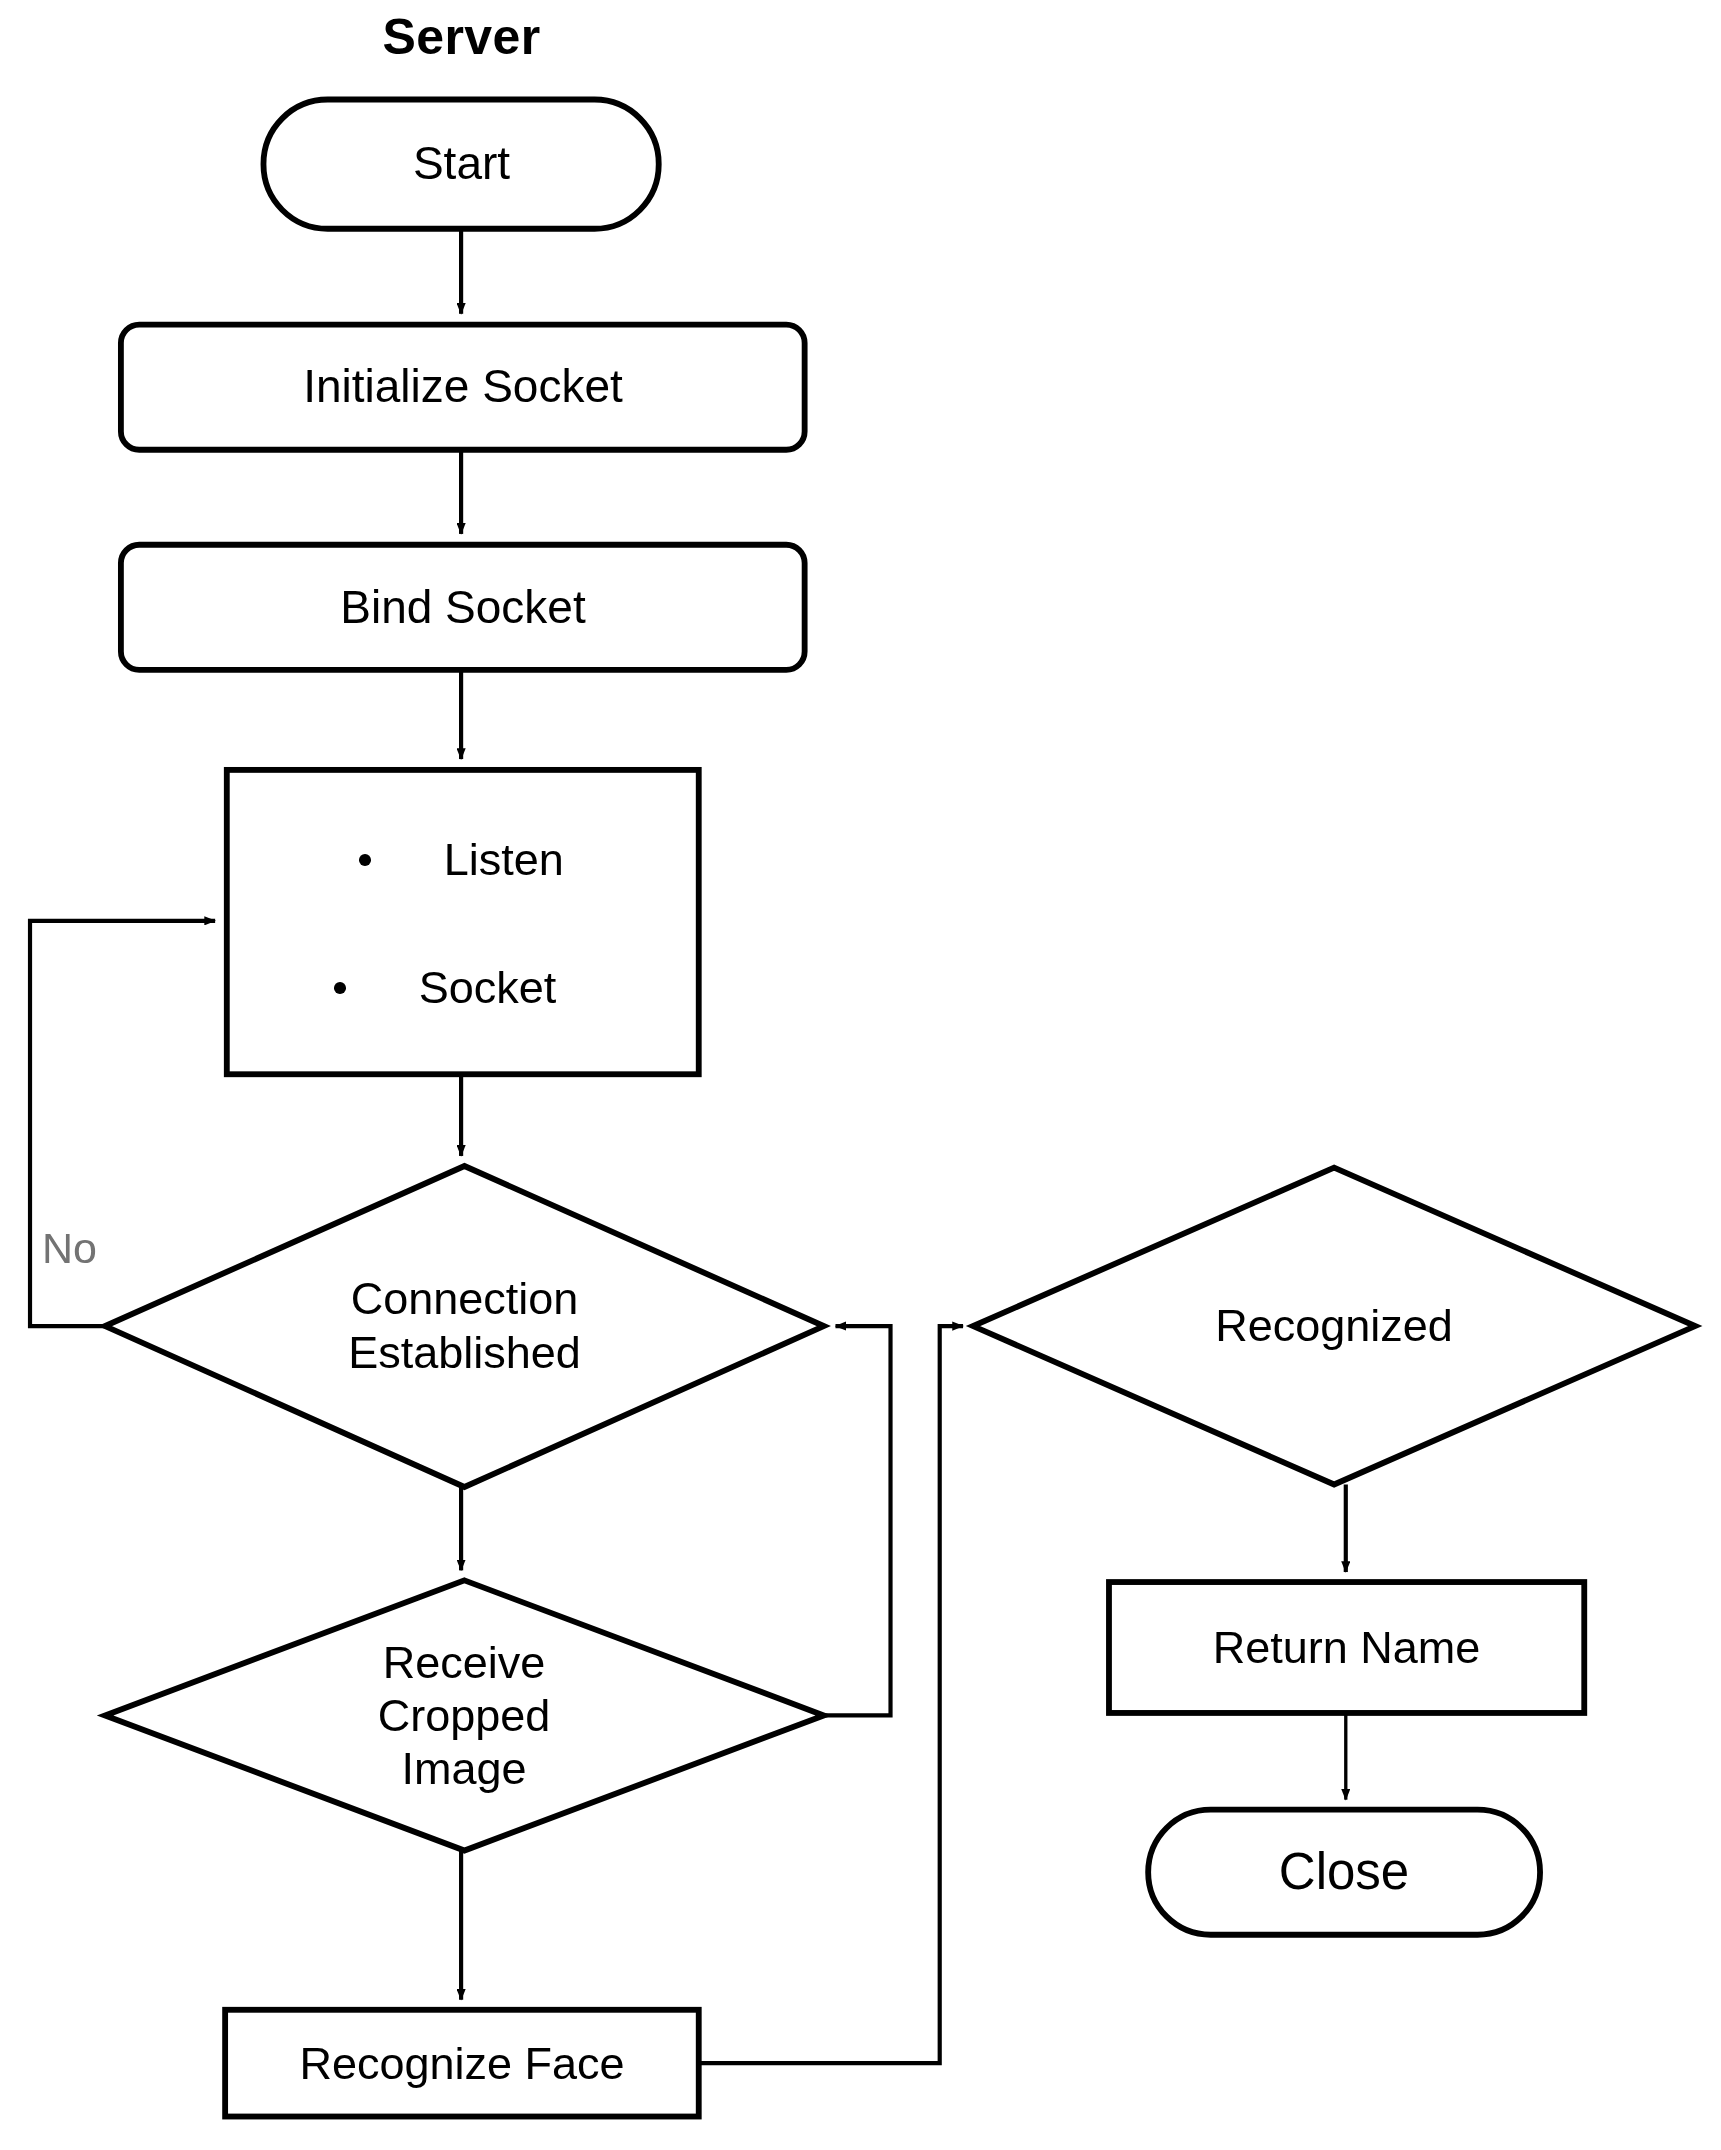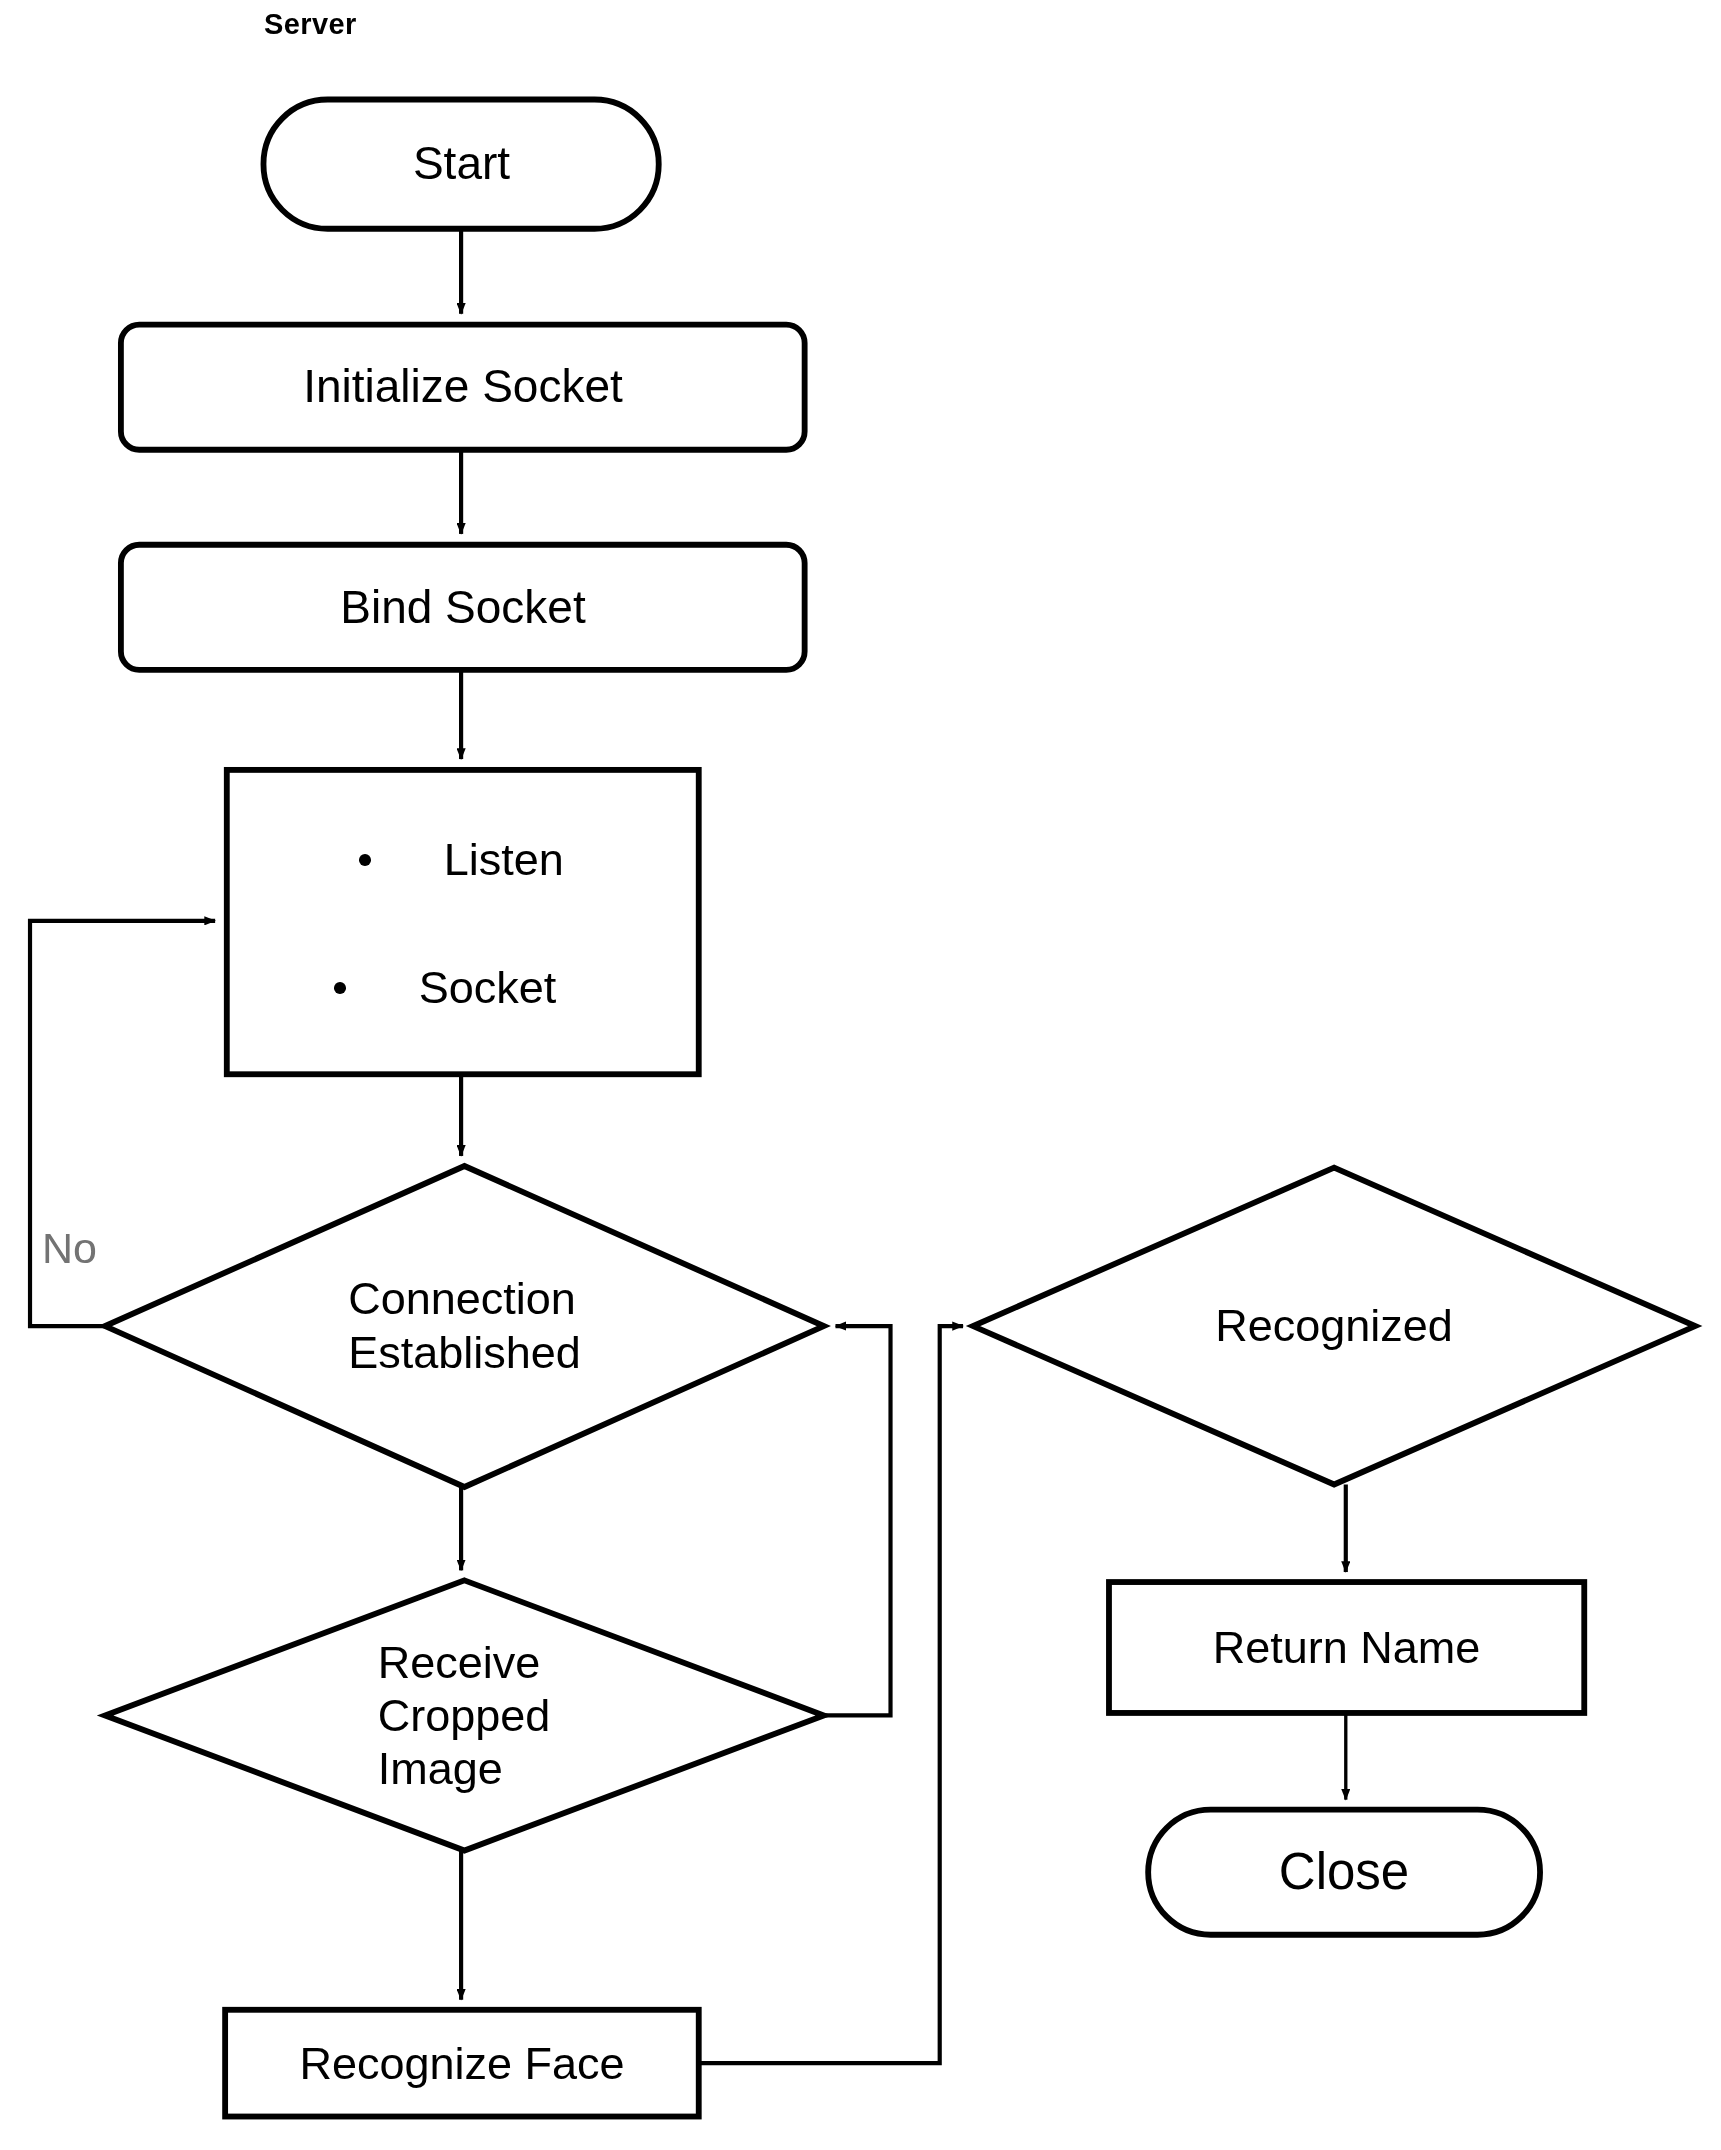--- a/index.html
+++ b/index.html
@@ -24,33 +24,35 @@
     top: 0;
     left: 0;
     width: 1721px;
     height: 2151px;
   }
   .node-text {
     position: absolute;
     display: flex;
     align-items: center;
     justify-content: center;
+    text-align: center;
     font-family: "Liberation Sans", sans-serif;
     font-weight: 400;
     color: #000000;
     line-height: 1.18;
     pointer-events: none;
     white-space: pre-line;
   }
   .title-text {
     position: absolute;
     font-family: "Liberation Sans", sans-serif;
     font-weight: bold;
-    font-size: 29px;
+    font-size: 50px;
     color: #000000;
+    text-align: center;
     letter-spacing: 0.4px;
   }
   .edge-label {
     position: absolute;
     font-family: "Liberation Sans", sans-serif;
     font-weight: 400;
     font-size: 43px;
     color: #737373;
   }
   .bullet-row {

